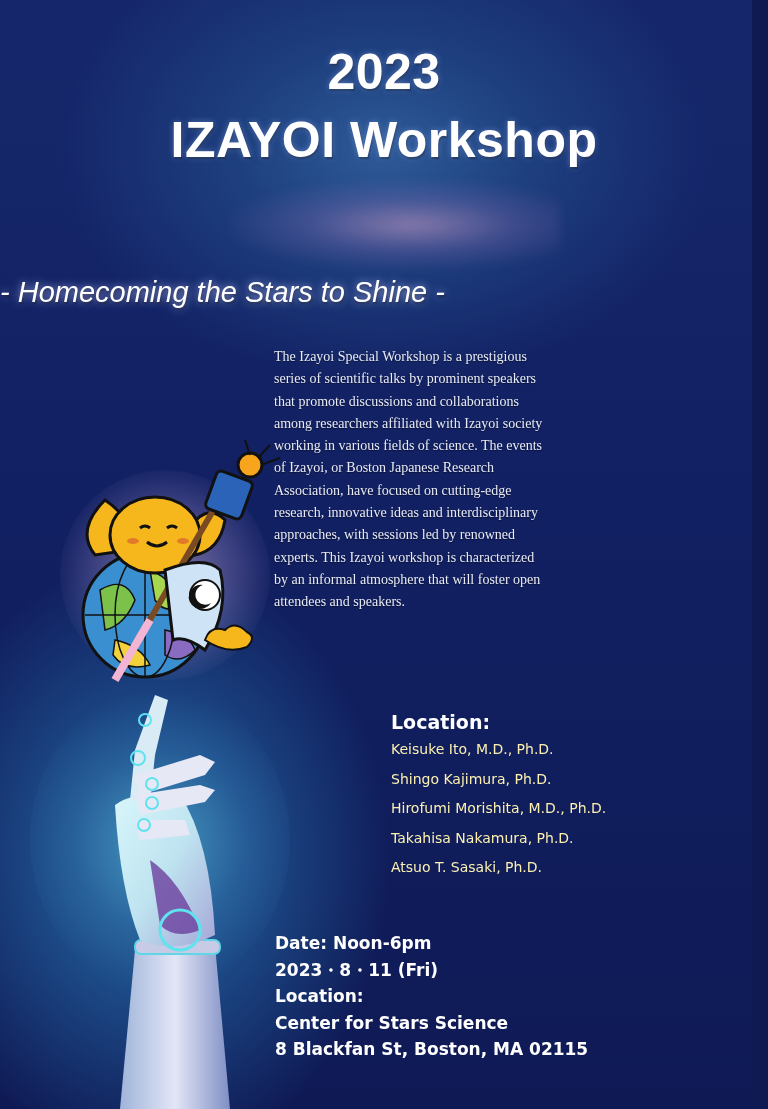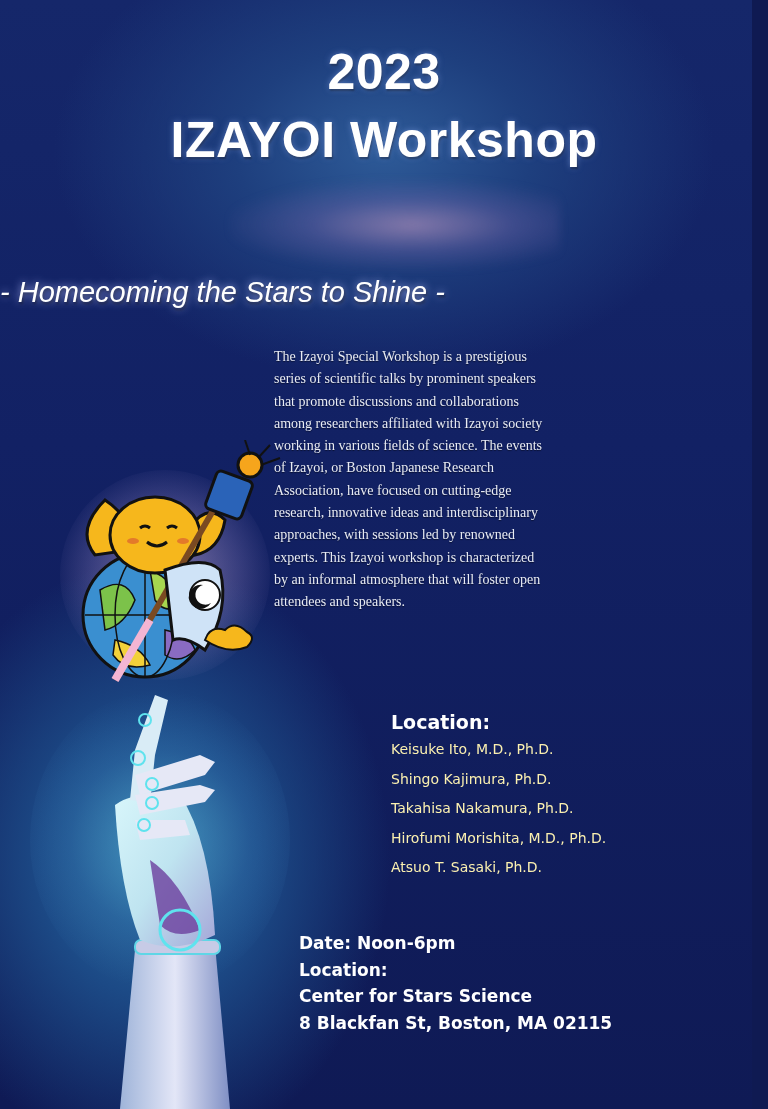--- a/index.html
+++ b/index.html
@@ -40,21 +40,21 @@
     position: absolute; left: 391px; top: 709px;
     font-family: "DejaVu Sans", sans-serif;
   }
   .organizer .label { color: #ffffff; font-weight: bold; font-size: 19px; line-height: 26px; }
   .organizer .name { color: #fbf0b0; font-size: 14px; line-height: 29.5px; display: block; white-space: nowrap; }
   .details {
     position: absolute; left: 275px; top: 930px;
     font-family: "DejaVu Sans", sans-serif; font-weight: bold;
     color: #ffffff; font-size: 17px; line-height: 26.5px;
   }
-  .details span { display: block; white-space: nowrap; margin-left: 24px; }
+  .details span { display: block; white-space: nowrap; }
   
   .mascot { position: absolute; left: 55px; top: 440px; width: 250px; height: 250px; }
   .halo { position: absolute; left: 60px; top: 470px; width: 210px; height: 210px; border-radius: 50%;
     background: radial-gradient(circle, rgba(220,190,230,0.55) 0%, rgba(170,150,210,0.25) 50%, rgba(60,70,150,0) 75%); }
   .hand { position: absolute; left: 80px; top: 690px; width: 200px; height: 419px; }
   .hand-glow { position: absolute; left: 30px; top: 690px; width: 260px; height: 300px; border-radius: 50%;
     background: radial-gradient(circle, rgba(100,200,230,0.45) 0%, rgba(60,130,190,0.25) 45%, rgba(20,50,120,0) 75%); }
 </style>
 </head>
 <body>
@@ -154,25 +154,26 @@
     <span>approaches, with sessions led by renowned</span>
     <span>experts. This Izayoi workshop is characterized</span>
     <span>by an informal atmosphere that will foster open</span>
     <span>attendees and speakers.</span>
   </div>
 
   <div class="organizer">
     <div class="label">Location:</div>
     <span class="name">Keisuke Ito, M.D., Ph.D.</span>
     <span class="name">Shingo Kajimura, Ph.D.</span>
+    <span class="name">Hirofumi Morishita, M.D., Ph.D.</span>
     <span class="name">Takahisa Nakamura, Ph.D.</span>
-    <span class="name">Hirofumi Morishita, M.D., Ph.D.</span>
     <span class="name">Atsuo T. Sasaki, Ph.D.</span>
   </div>
 
   <div class="details">
     <span>Date: Noon-6pm</span>
+    <span>2023・8・11 (Fri)</span>
     <span>Location:</span>
     <span>Center for Stars Science</span>
     <span>8 Blackfan St, Boston, MA 02115</span>
   </div>
 
 </div>
 
 </body></html>

